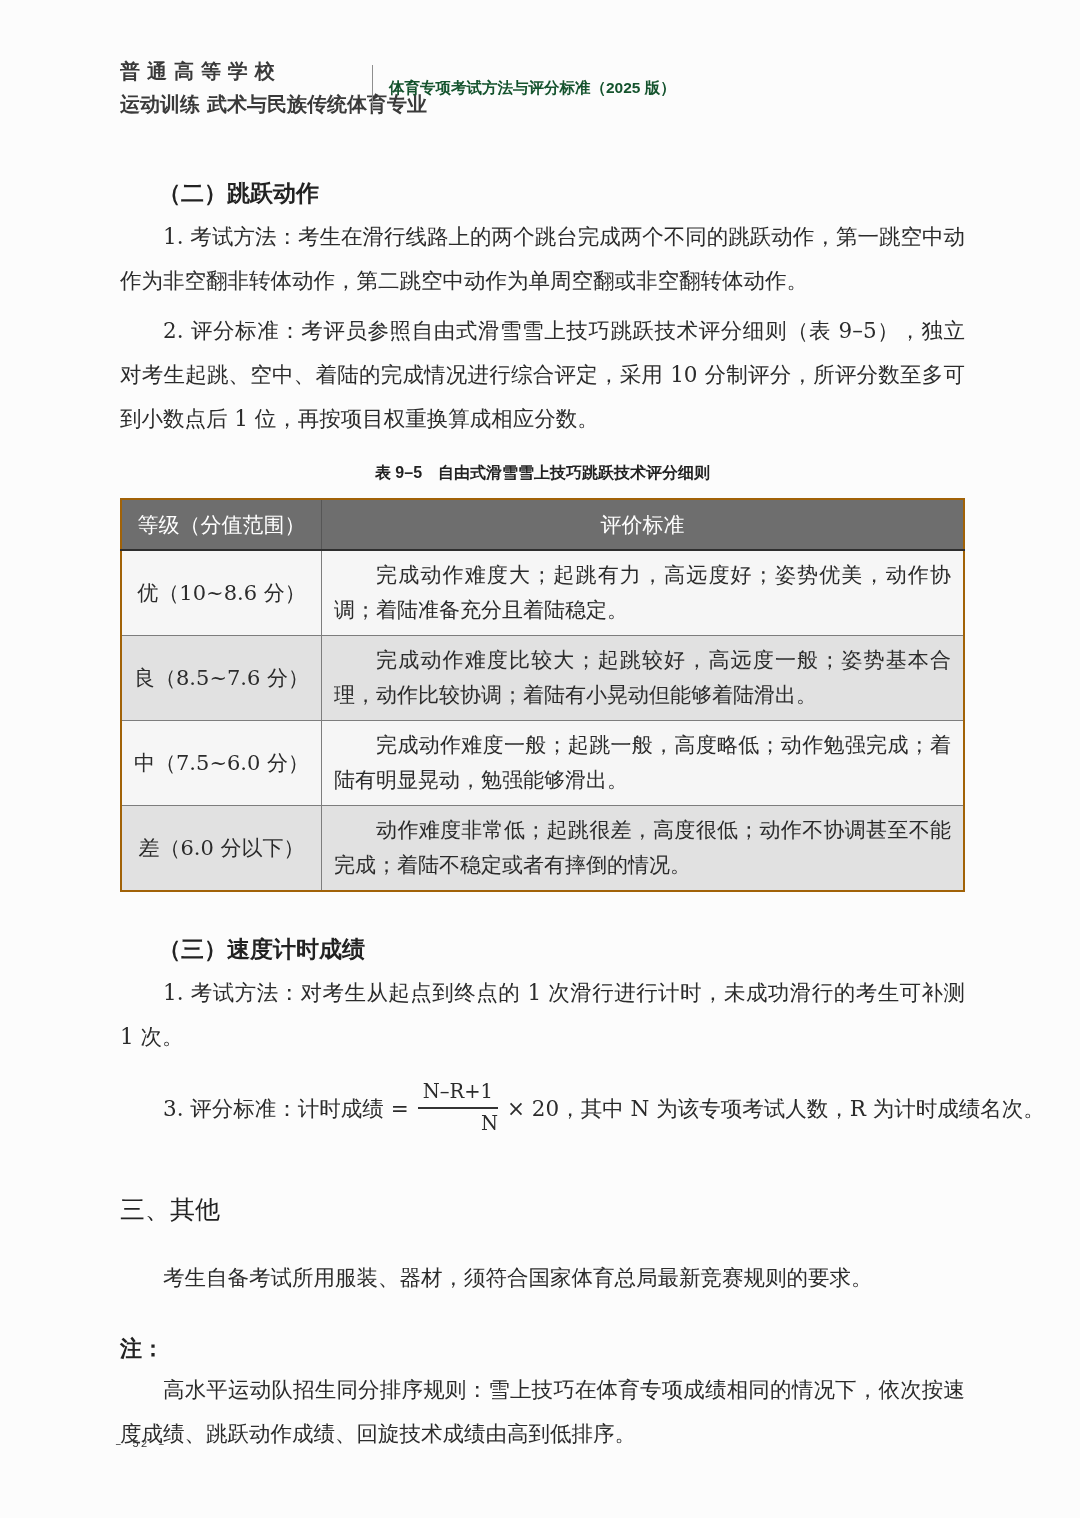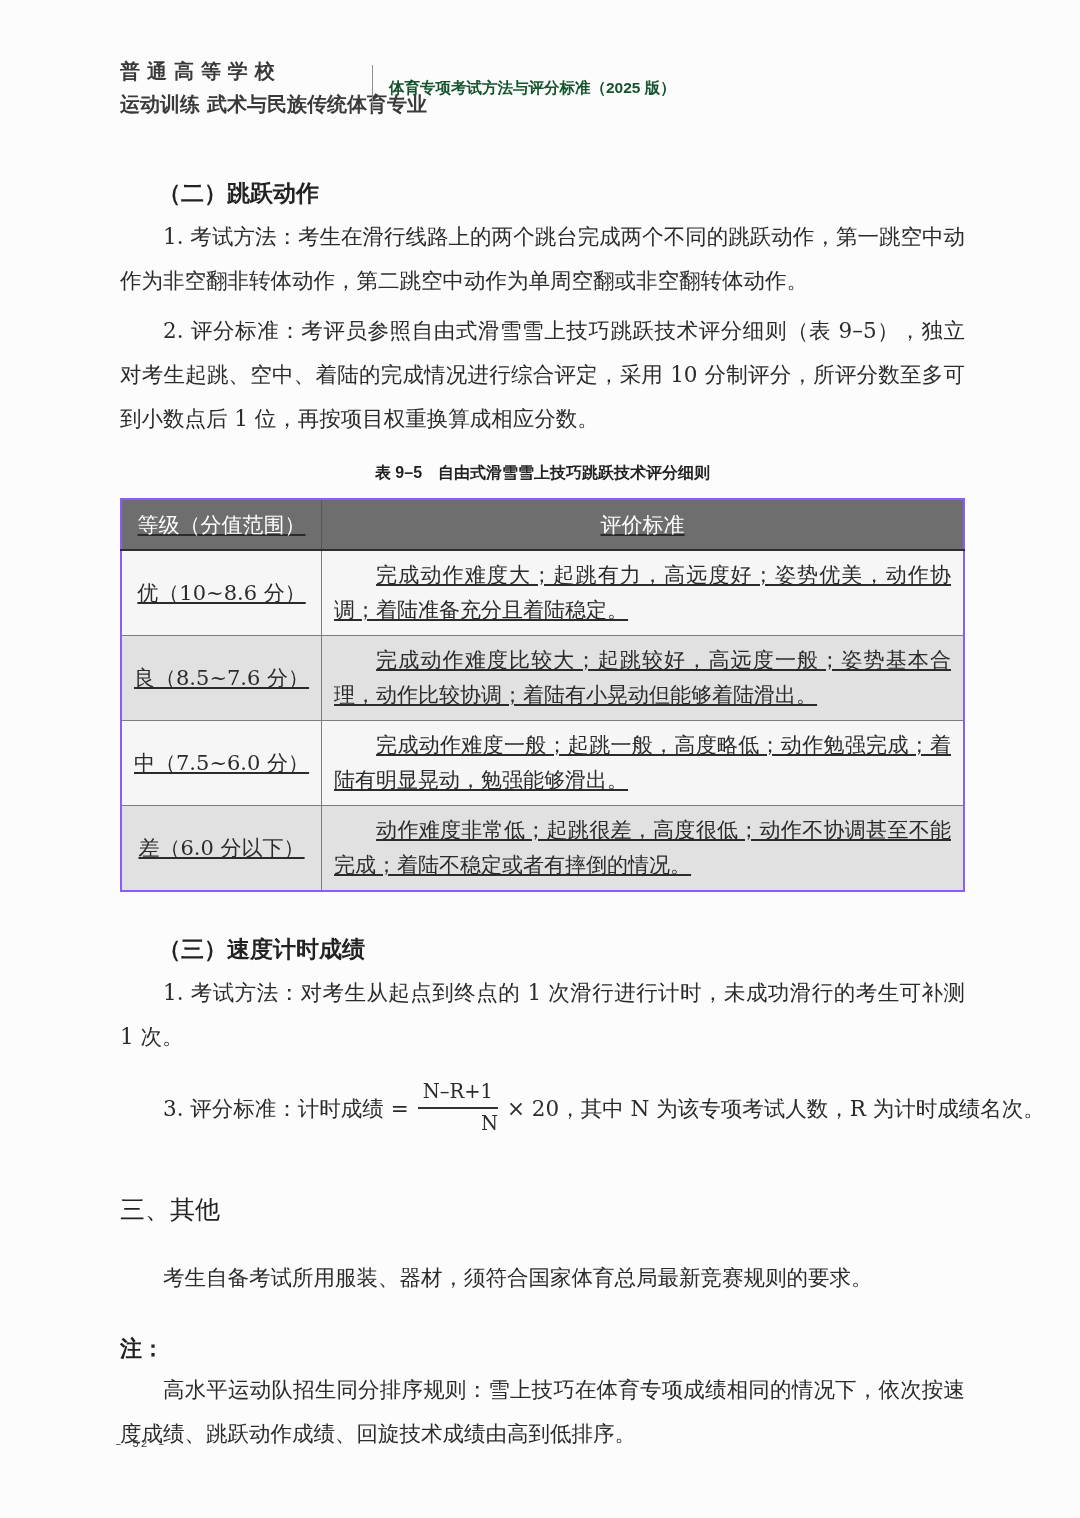--- a/index.html
+++ b/index.html
@@ -69,22 +69,21 @@
   .table-title {
     font-family: "Liberation Sans", "DejaVu Sans", sans-serif;
     font-size: 16px; font-weight: bold;
     text-align: center;
     margin: 22px 0 14px 0;
     color: #222;
   }
   table.scoring {
     width: 100%;
     border-collapse: collapse;
-    border: 2px solid #8b5cf6;
-    text-decoration: underline;
+    border: 2px solid #a16207;
   }
   table.scoring th {
     background: var(--table-header-bg, #6e6e6e);
     color: var(--table-header-text, #ffffff);
     font-weight: normal;
     font-size: 21px;
     height: 47px;
     border: 1px solid #565656;
     border-bottom: 2px solid #2e2e2e;
   }

